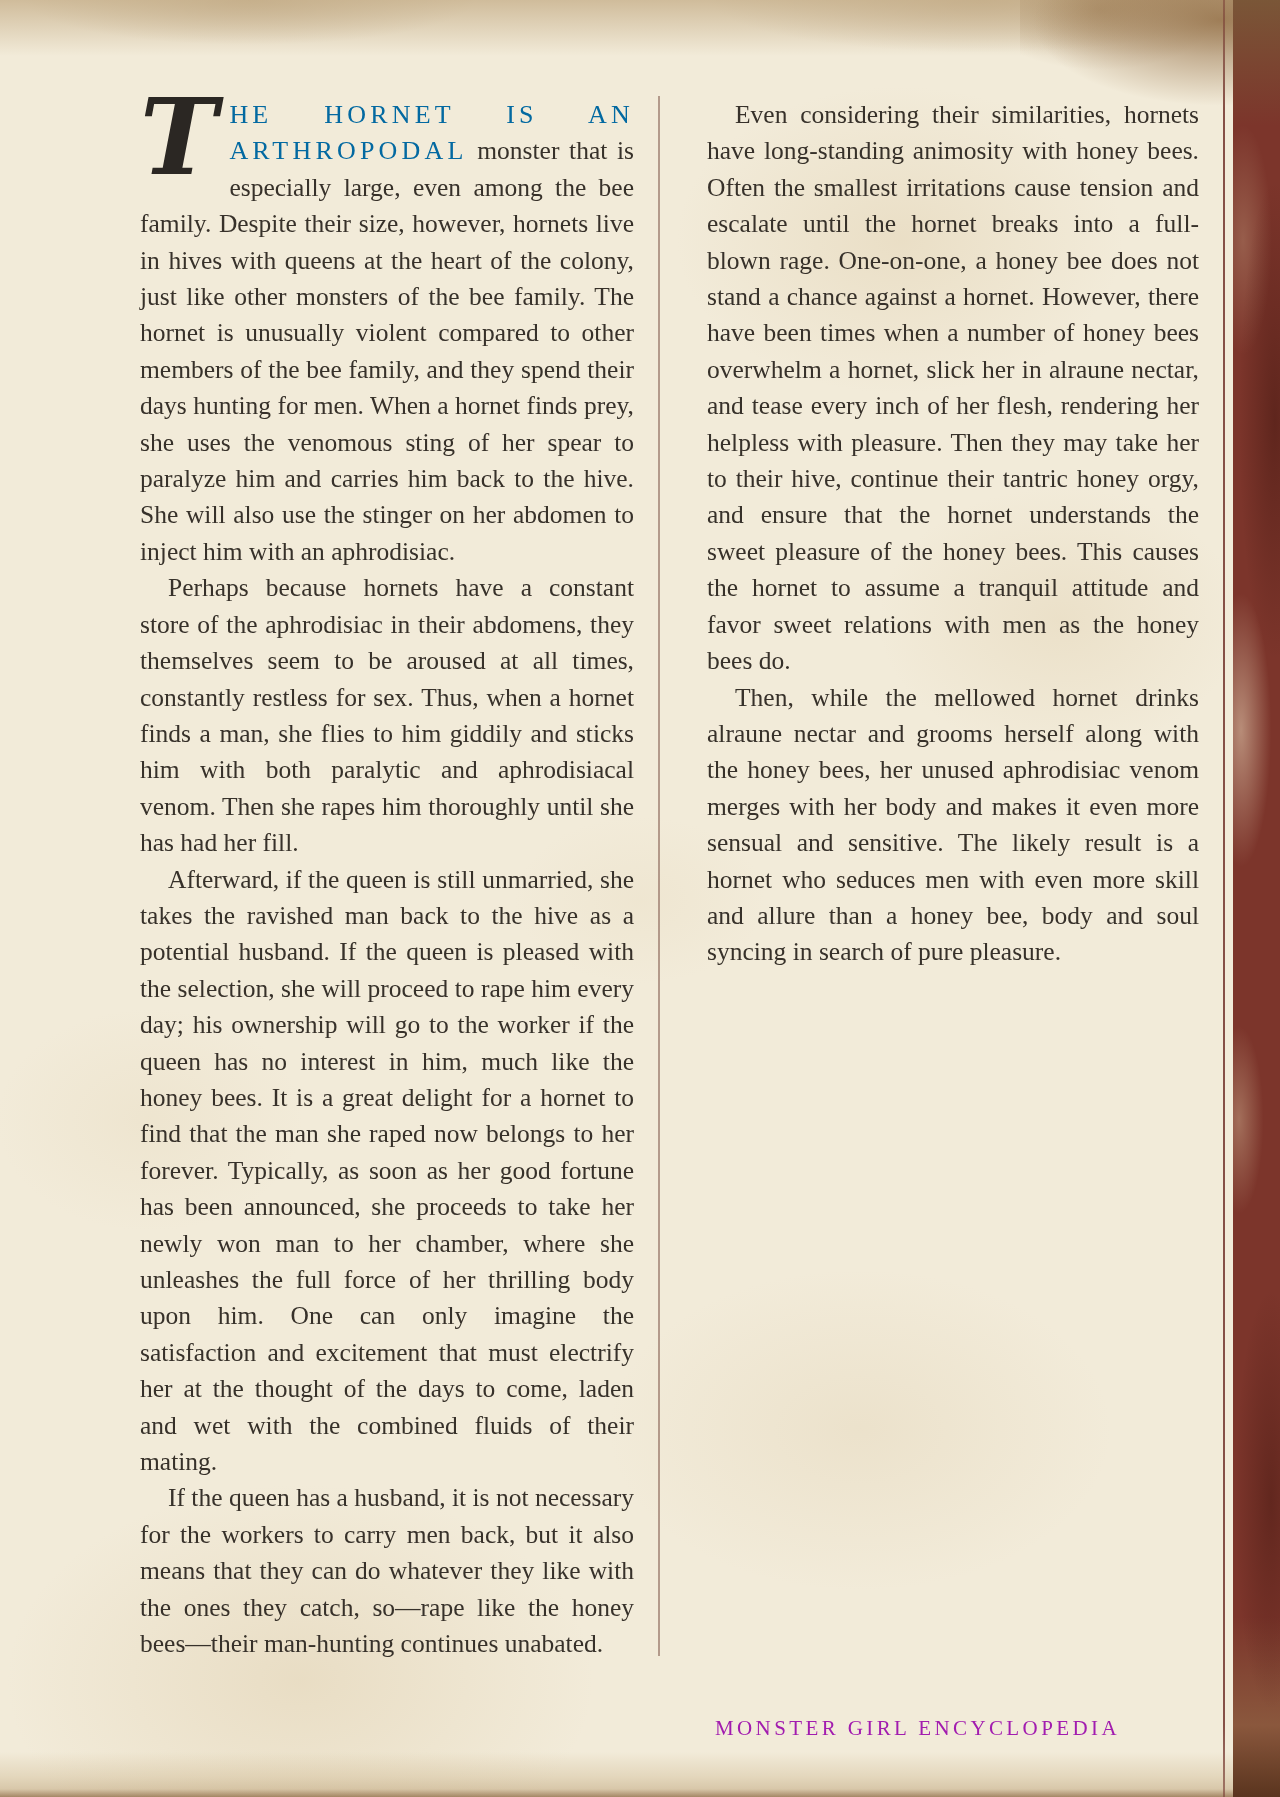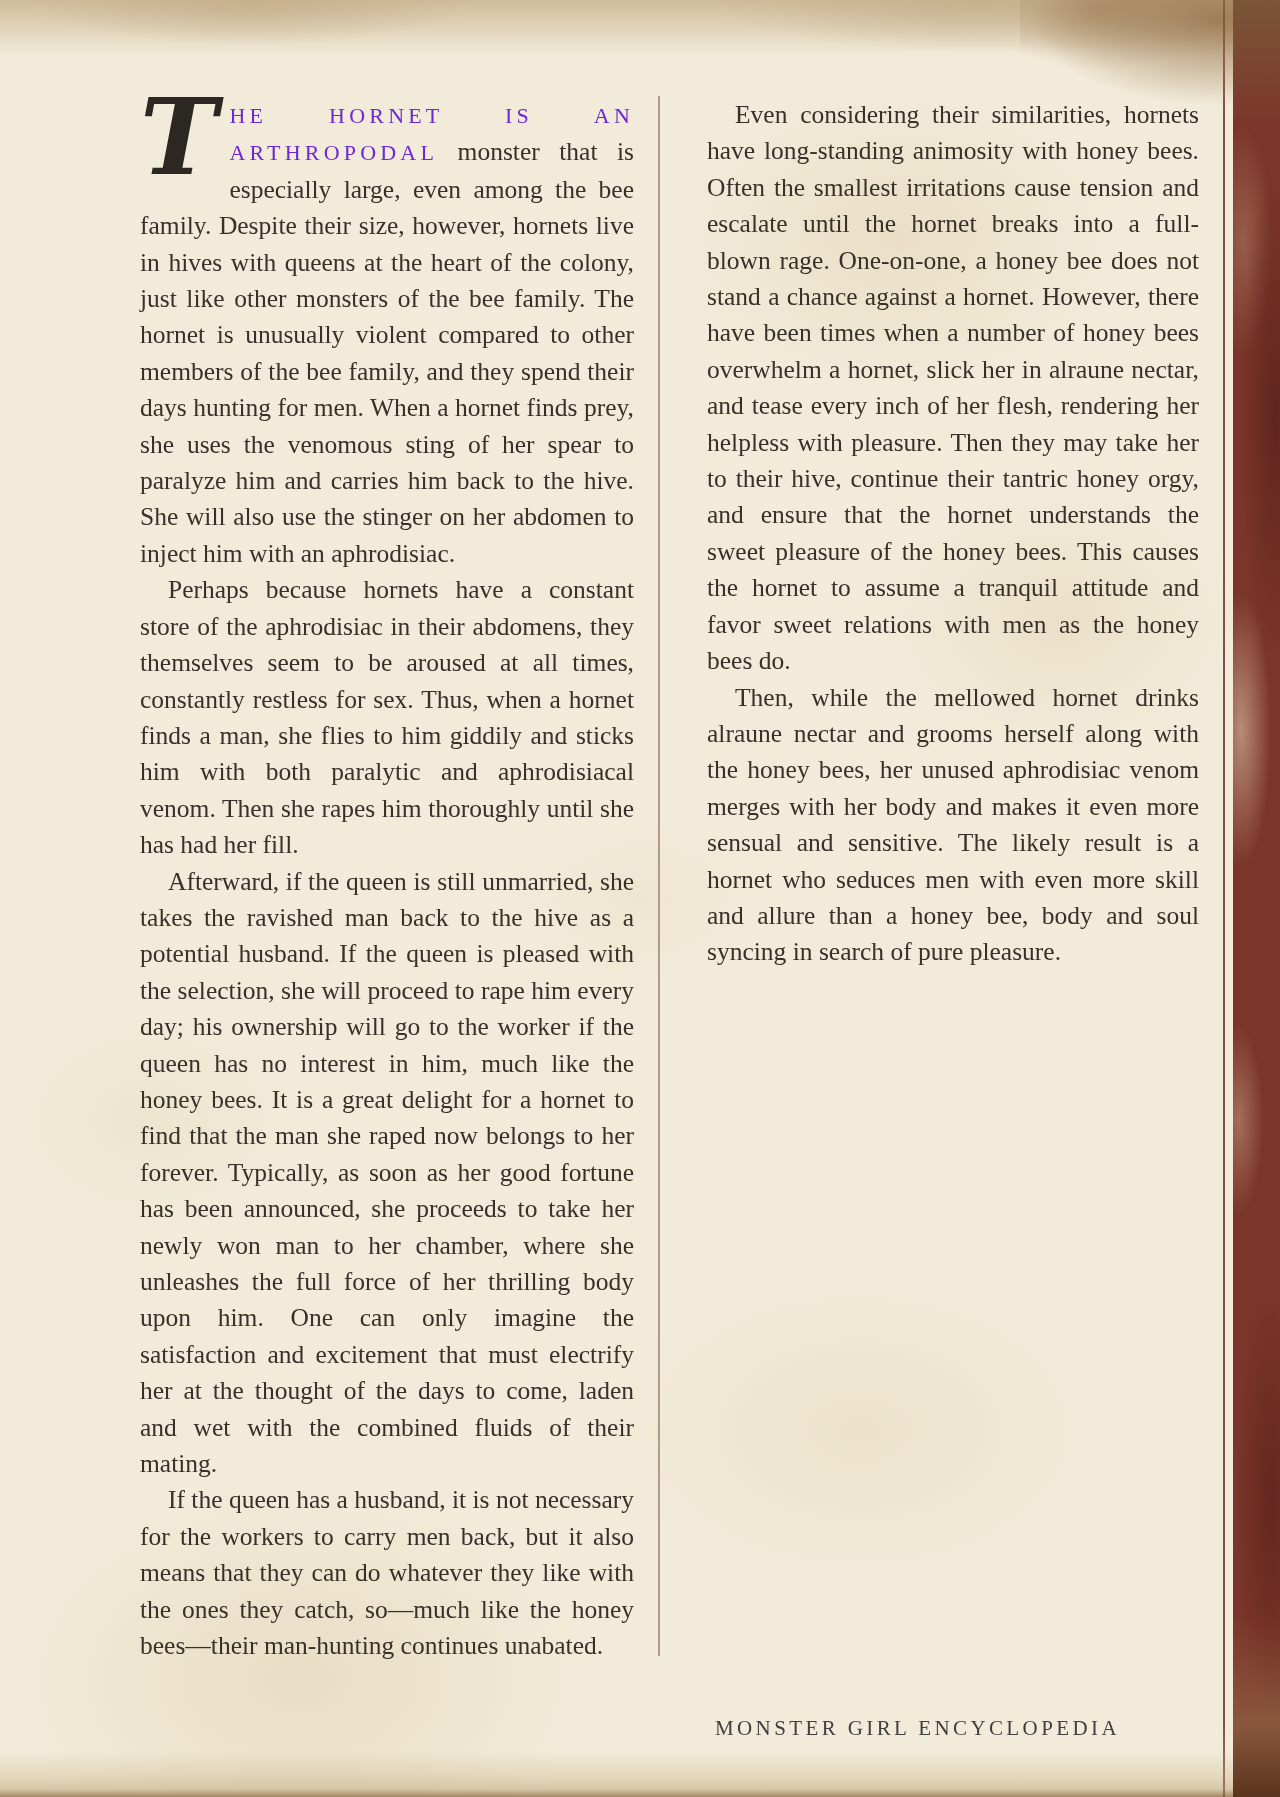--- a/index.html
+++ b/index.html
@@ -79,50 +79,50 @@
     font-style:italic;
     font-weight:bold;
     font-size:104px;
     line-height:73px;
     height:73px;
     padding:0 12px 0 0;
     margin-top:4px;
     color:#2b2723;
   }
   .lead-smallcaps {
-    font-size:22px;
+    font-size:26px;
     letter-spacing:4.2px;
     word-spacing:7px;
-    color:#6d28d9;
+    color:#0369a1;
   }
   .page-footer {
     position:absolute; top:1716px; left:0; width:1120px; z-index:4;
     text-align:right;
     font-size:21px;
     letter-spacing:3.4px;
-    color:#404040;
+    color:#a21caf;
   }
 </style>
 </head>
 <body>
 
 <div class="paper-texture"></div>
 <div class="top-edge-stain"></div>
 <div class="bottom-edge-stain"></div>
 <div class="corner-stain-tr"></div>
 <div class="red-border-strip"></div>
 <div class="red-border-line"></div>
 
 <div class="column-divider"></div>
 
 <div class="column column-left">
     <p class="para"><span class="drop-cap">T</span><span class="lead-smallcaps">HE HORNET IS AN ARTHROPODAL</span> monster that is especially large, even among the bee family. Despite their size, however, hornets live in hives with queens at the heart of the colony, just like other monsters of the bee family. The hornet is unusually violent compared to other members of the bee family, and they spend their days hunting for men. When a hornet finds prey, she uses the venomous sting of her spear to paralyze him and carries him back to the hive. She will also use the stinger on her abdomen to inject him with an aphrodisiac.</p>
     <p class="para indent">Perhaps because hornets have a constant store of the aphrodisiac in their abdomens, they themselves seem to be aroused at all times, constantly restless for sex. Thus, when a hornet finds a man, she flies to him giddily and sticks him with both paralytic and aphrodisiacal venom. Then she rapes him thoroughly until she has had her fill.</p>
     <p class="para indent">Afterward, if the queen is still unmarried, she takes the ravished man back to the hive as a potential husband. If the queen is pleased with the selection, she will proceed to rape him every day; his ownership will go to the worker if the queen has no interest in him, much like the honey bees. It is a great delight for a hornet to find that the man she raped now belongs to her forever. Typically, as soon as her good fortune has been announced, she proceeds to take her newly won man to her chamber, where she unleashes the full force of her thrilling body upon him. One can only imagine the satisfaction and excitement that must electrify her at the thought of the days to come, laden and wet with the combined fluids of their mating.</p>
-    <p class="para indent">If the queen has a husband, it is not necessary for the workers to carry men back, but it also means that they can do whatever they like with the ones they catch, so—much like the honey bees—their man-hunting continues unabated.</p>
+    <p class="para indent">If the queen has a husband, it is not necessary for the workers to carry men back, but it also means that they can do whatever they like with the ones they catch, so—rape like the honey bees—their man-hunting continues unabated.</p>
   </div>
 <div class="column column-right">
     <p class="para indent">Even considering their similarities, hornets have long-standing animosity with honey bees. Often the smallest irritations cause tension and escalate until the hornet breaks into a full-blown rage. One-on-one, a honey bee does not stand a chance against a hornet. However, there have been times when a number of honey bees overwhelm a hornet, slick her in alraune nectar, and tease every inch of her flesh, rendering her helpless with pleasure. Then they may take her to their hive, continue their tantric honey orgy, and ensure that the hornet understands the sweet pleasure of the honey bees. This causes the hornet to assume a tranquil attitude and favor sweet relations with men as the honey bees do.</p>
     <p class="para indent">Then, while the mellowed hornet drinks alraune nectar and grooms herself along with the honey bees, her unused aphrodisiac venom merges with her body and makes it even more sensual and sensitive. The likely result is a hornet who seduces men with even more skill and allure than a honey bee, body and soul syncing in search of pure pleasure.</p>
   </div>
 
 <div class="page-footer">
   <span>MONSTER GIRL ENCYCLOPEDIA</span>
 </div>
 

